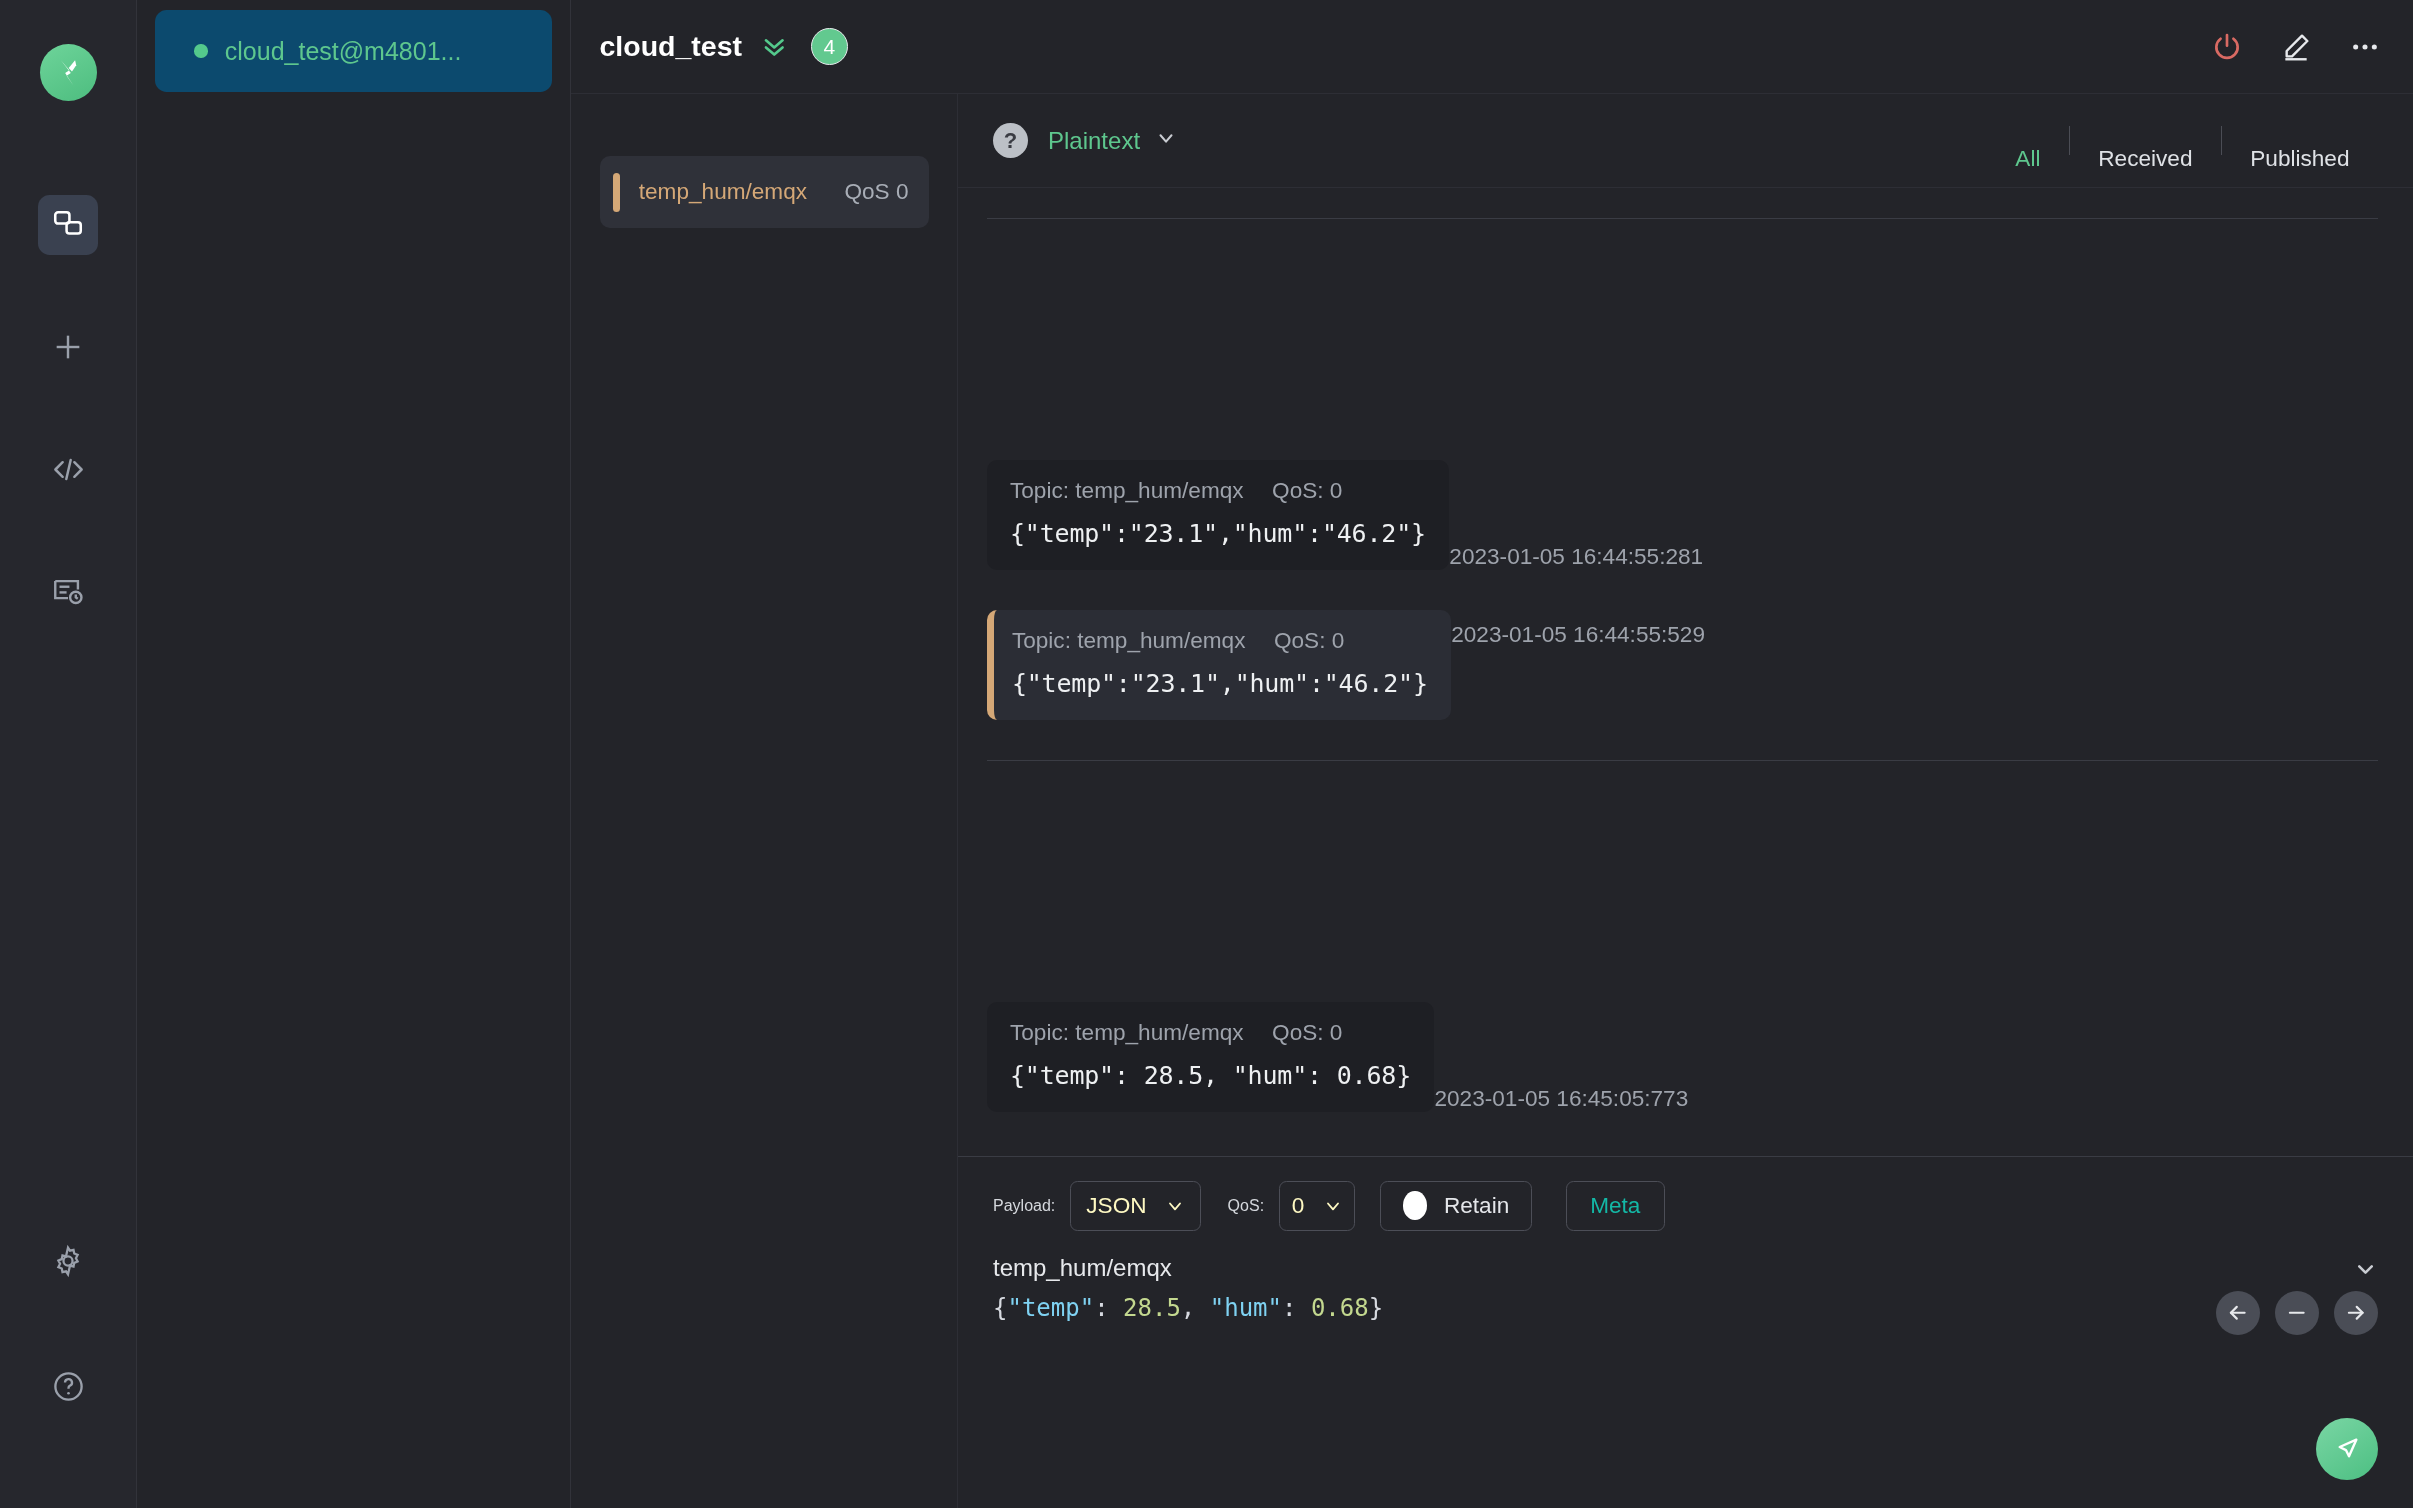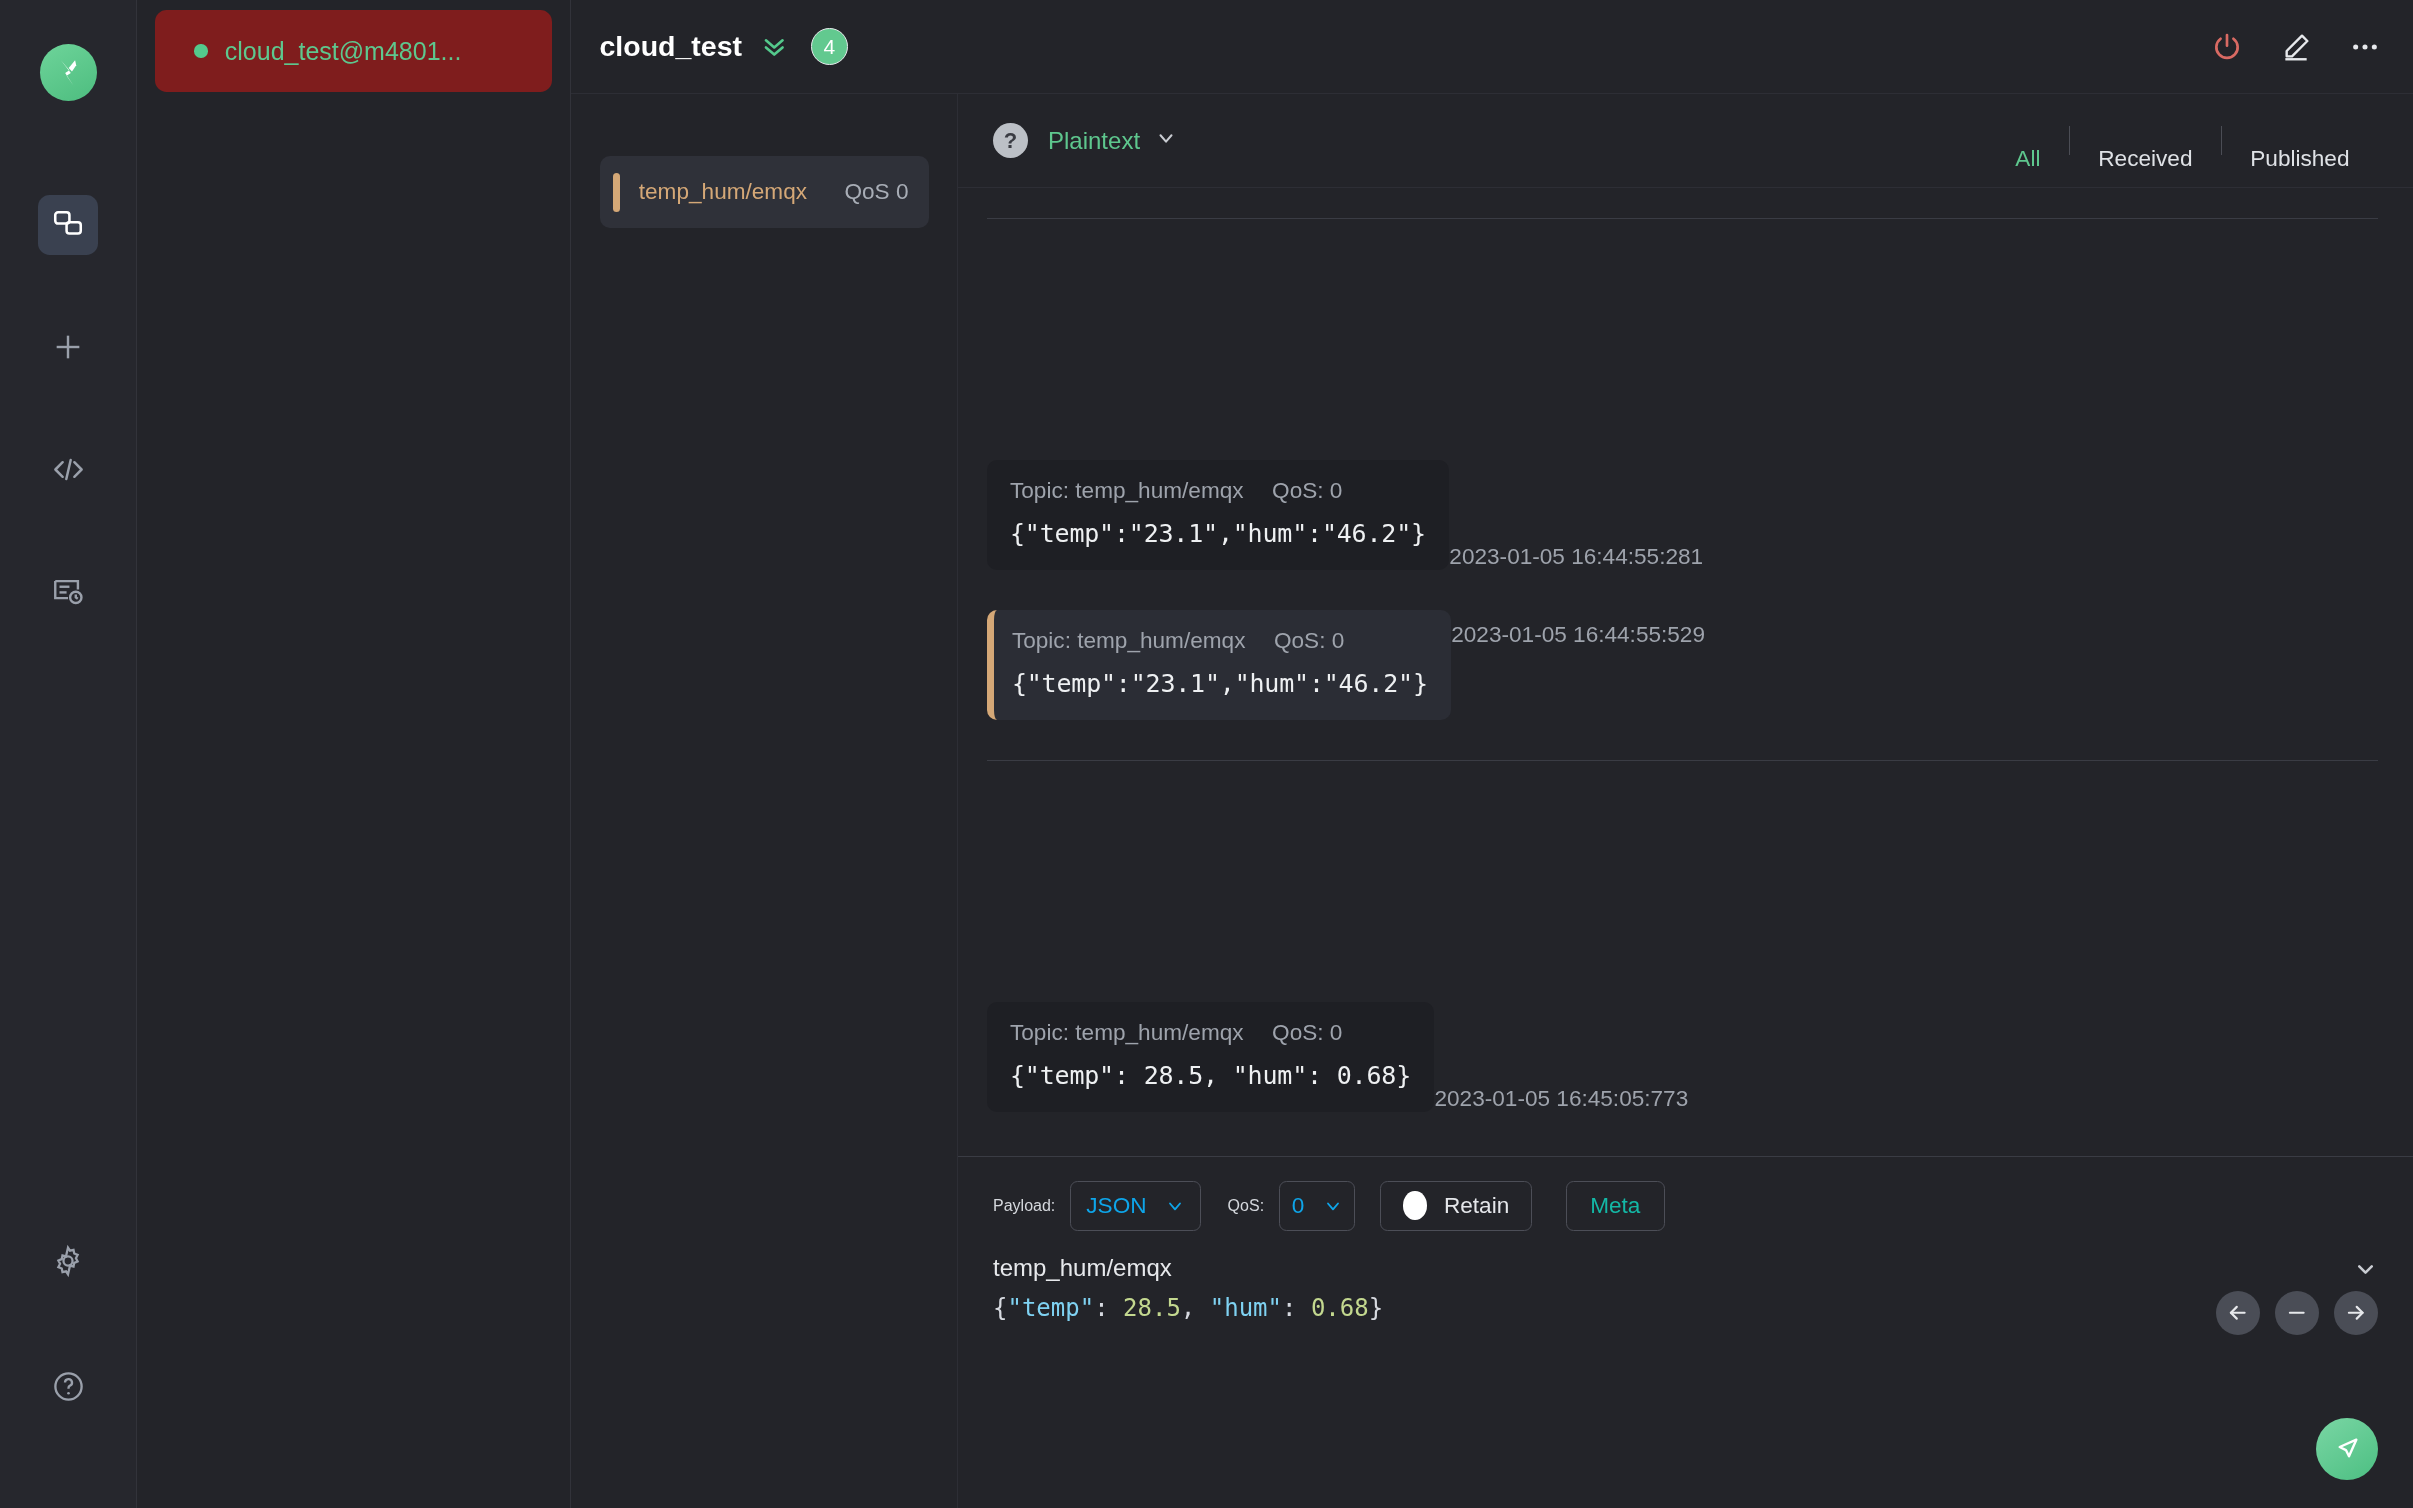--- a/index.html
+++ b/index.html
@@ -46,21 +46,21 @@
     height: 94px; display: flex; align-items: center;
     padding: 0 32px 0 37px; justify-content: space-between;
   }
   .conns-title { color: #fff; font-size: 31px; font-weight: bold; letter-spacing: 0.2px; }
   .icon-sq {
     width: 34px; height: 37px; border: 2.1px solid #d8dade; border-radius: 5.9px;
     display: flex; align-items: center; justify-content: center; color: #e3e5e9;
   }
   .conn-item {
     margin: 10px 18.4px 0 18.4px; height: 82px; border-radius: 11.7px;
-    background: #7f1d1d; display: flex; align-items: center; padding-left: 39px; gap: 17px;
+    background: #0c4a6e; display: flex; align-items: center; padding-left: 39px; gap: 17px;
   }
   .dot { width: 13.4px; height: 13.4px; border-radius: 50%; background: #54c98c; flex:0 0 13.4px; }
   .conn-name { color: #5ec78e; font-size: 25px; }
 
   
   .main { flex: 1 1 auto; height: 100%; display: flex; flex-direction: column; min-width: 0; }
   .main-head {
     height: 94px; display: flex; align-items: center;
     padding: 0 32px 0 28.5px; border-bottom: 0.8px solid #2d2e35; flex: 0 0 94px;
   }
@@ -131,21 +131,21 @@
 
   
   .pub {
     flex: 0 0 auto; border-top: 0.8px solid #3a3c44; background: #232429;
     padding: 23.5px 0 0 0; height: 352px; position: relative;
   }
   .pub-ctrls { display: flex; align-items: center; gap: 15px; padding: 0 35px 0 35px; }
   .lbl { color: #d5d8dd; font-size: 16px; }
   .sel {
     height: 50px; border: 0.8px solid #4c4e57; border-radius: 7.5px; background: transparent;
-    display: flex; align-items: center; padding: 0 15px; gap: 18.4px; color: #0ea5e9; font-size: 22.6px;
+    display: flex; align-items: center; padding: 0 15px; gap: 18.4px; color: #fef9c3; font-size: 22.6px;
   }
   .sel.wide { min-width: 126px; justify-content: space-between; }
   .sel.narrow { min-width: 72px; justify-content: space-between; padding: 0 11.7px; }
   .retain {
     height: 50px; border: 0.8px solid #4c4e57; border-radius: 7.5px; display: flex; align-items: center;
     gap: 17px; padding: 0 22px; color: #e4e6ea; font-size: 22.6px; margin-left: 10px;
   }
   .retain-knob { width: 23.5px; height: 28.5px; border-radius: 50%; background: #fff; }
   .meta-btn {
     height: 50px; border: 0.8px solid #4c4e57; border-radius: 7.5px; display: flex; align-items: center;

